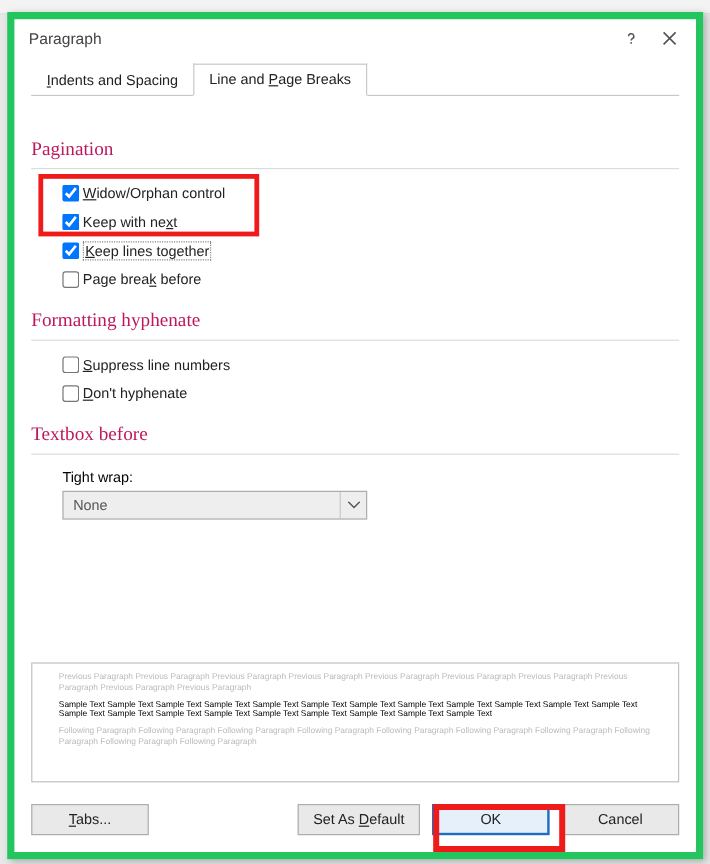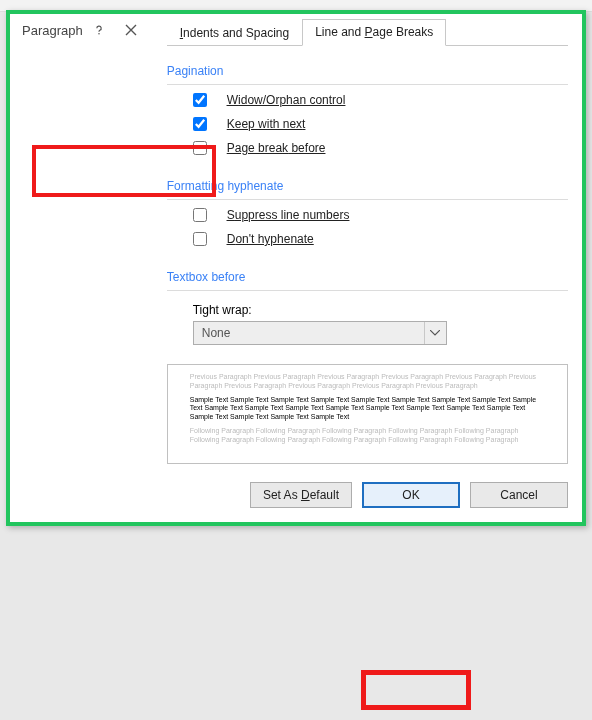--- a/index.html
+++ b/index.html
@@ -17,26 +17,26 @@
     position: absolute;
     top: 0; left: 0; right: 0;
     height: 12px;
     background: #f3f3f3;
     border-bottom: 1px solid #ddd;
   }
   .dialog {
     position: absolute;
     top: 10px; left: 6px;
     width: 580px;
-    height: 516px;
+    height: 706px;
     background: #ffffff;
-    border: 4px solid #22c55e;
+    border: 6px solid #22c55e;
     box-shadow: 2px 2px 6px rgba(0,0,0,0.25);
     display: flex;
-    flex-direction: row;
+    flex-direction: column;
   }
   .titlebar {
     height: 32px;
     display: flex;
     align-items: center;
     padding: 0 6px 0 12px;
     color: #444;
     font-size: 13px;
   }
   .titlebar .title { flex: 1; }
@@ -51,56 +51,56 @@
     flex: 1;
     padding: 4px 14px 14px 14px;
     display: flex;
     flex-direction: column;
   }
   .tabs {
     display: flex;
     align-items: flex-end;
     border-bottom: 1px solid #c8c8c8;
     height: 28px;
-    margin-bottom: 10px;
+    margin-bottom: 28px;
   }
   .tab {
     padding: 5px 12px 6px 12px;
     font-size: 12px;
     color: #222;
     border: 1px solid transparent;
     border-bottom: none;
     cursor: pointer;
     position: relative;
     top: 1px;
     background: transparent;
   }
   .tab.active {
     border-color: #c8c8c8;
     background: #ffffff;
     border-bottom: 1px solid #ffffff;
   }
   .tab .ul { text-decoration: underline; }
   .section-label {
-    font-size: 12px;
-    color: #3b82f6;
+    font-size: 16px;
+    color: #be185d;
     margin: 8px 0 6px 0;
+    font-family: Liberation Serif, serif;
   }
   .section-body {
     border-top: 1px solid #dcdcdc;
     padding: 8px 0 6px 26px;
   }
   .chk {
     display: flex;
-    align-items: flex-start;
+    align-items: center;
     height: 24px;
-    gap: 20px;
+    gap: 3px;
     font-size: 12px;
     color: #222;
-    text-decoration: underline;
   }
   .chk input { width: 14px; height: 14px; margin: 0; }
   .chk .ul { text-decoration: underline; }
   .highlight-box {
     position: absolute;
     border: 4px solid #ef1a1a;
     pointer-events: none;
   }
   .tightwrap-label { margin: 6px 0 4px 26px; font-size: 12px; }
   .select-wrap {
@@ -208,20 +208,24 @@
     <div class="section-body" style="position:relative;">
       <label class="chk">
         <input type="checkbox" checked="" style="">
         <span><span class="ul">W</span>idow/Orphan control</span>
       </label>
       <label class="chk">
         <input type="checkbox" checked="" style="">
         <span>Keep with ne<span class="ul">x</span>t</span>
       </label>
       <label class="chk">
+        <input type="checkbox" checked="" style="">
+        <span style="border:1px dotted #888; padding:0 1px;"><span class="ul">K</span>eep lines together</span>
+      </label>
+      <label class="chk">
         <input type="checkbox" style="">
         <span>Page brea<span class="ul">k</span> before</span>
       </label>
     </div>
 
     <div class="section-label">Formatting hyphenate</div>
     <div class="section-body">
       <label class="chk">
         <input type="checkbox" style="">
         <span><span class="ul">S</span>uppress line numbers</span>
@@ -247,20 +251,23 @@
 
     <div class="spacer"></div>
 
     <div class="preview-box">
       <div>Previous Paragraph Previous Paragraph Previous Paragraph Previous Paragraph Previous Paragraph Previous Paragraph Previous Paragraph Previous Paragraph Previous Paragraph Previous Paragraph</div>
       <div class="dark">Sample Text Sample Text Sample Text Sample Text Sample Text Sample Text Sample Text Sample Text Sample Text Sample Text Sample Text Sample Text Sample Text Sample Text Sample Text Sample Text Sample Text Sample Text Sample Text Sample Text Sample Text</div>
       <div>Following Paragraph Following Paragraph Following Paragraph Following Paragraph Following Paragraph Following Paragraph Following Paragraph Following Paragraph Following Paragraph Following Paragraph</div>
     </div>
 
     <div class="button-row">
+      <div class="btn">
+        <span><span class="ul">T</span>abs...</span>
+      </div>
       <div style="flex:1"></div>
       <div class="btn">
         <span>Set As <span class="ul">D</span>efault</span>
       </div>
       <div class="btn default">
         <span>OK</span>
       </div>
       <div class="btn">
         <span>Cancel</span>
       </div>

